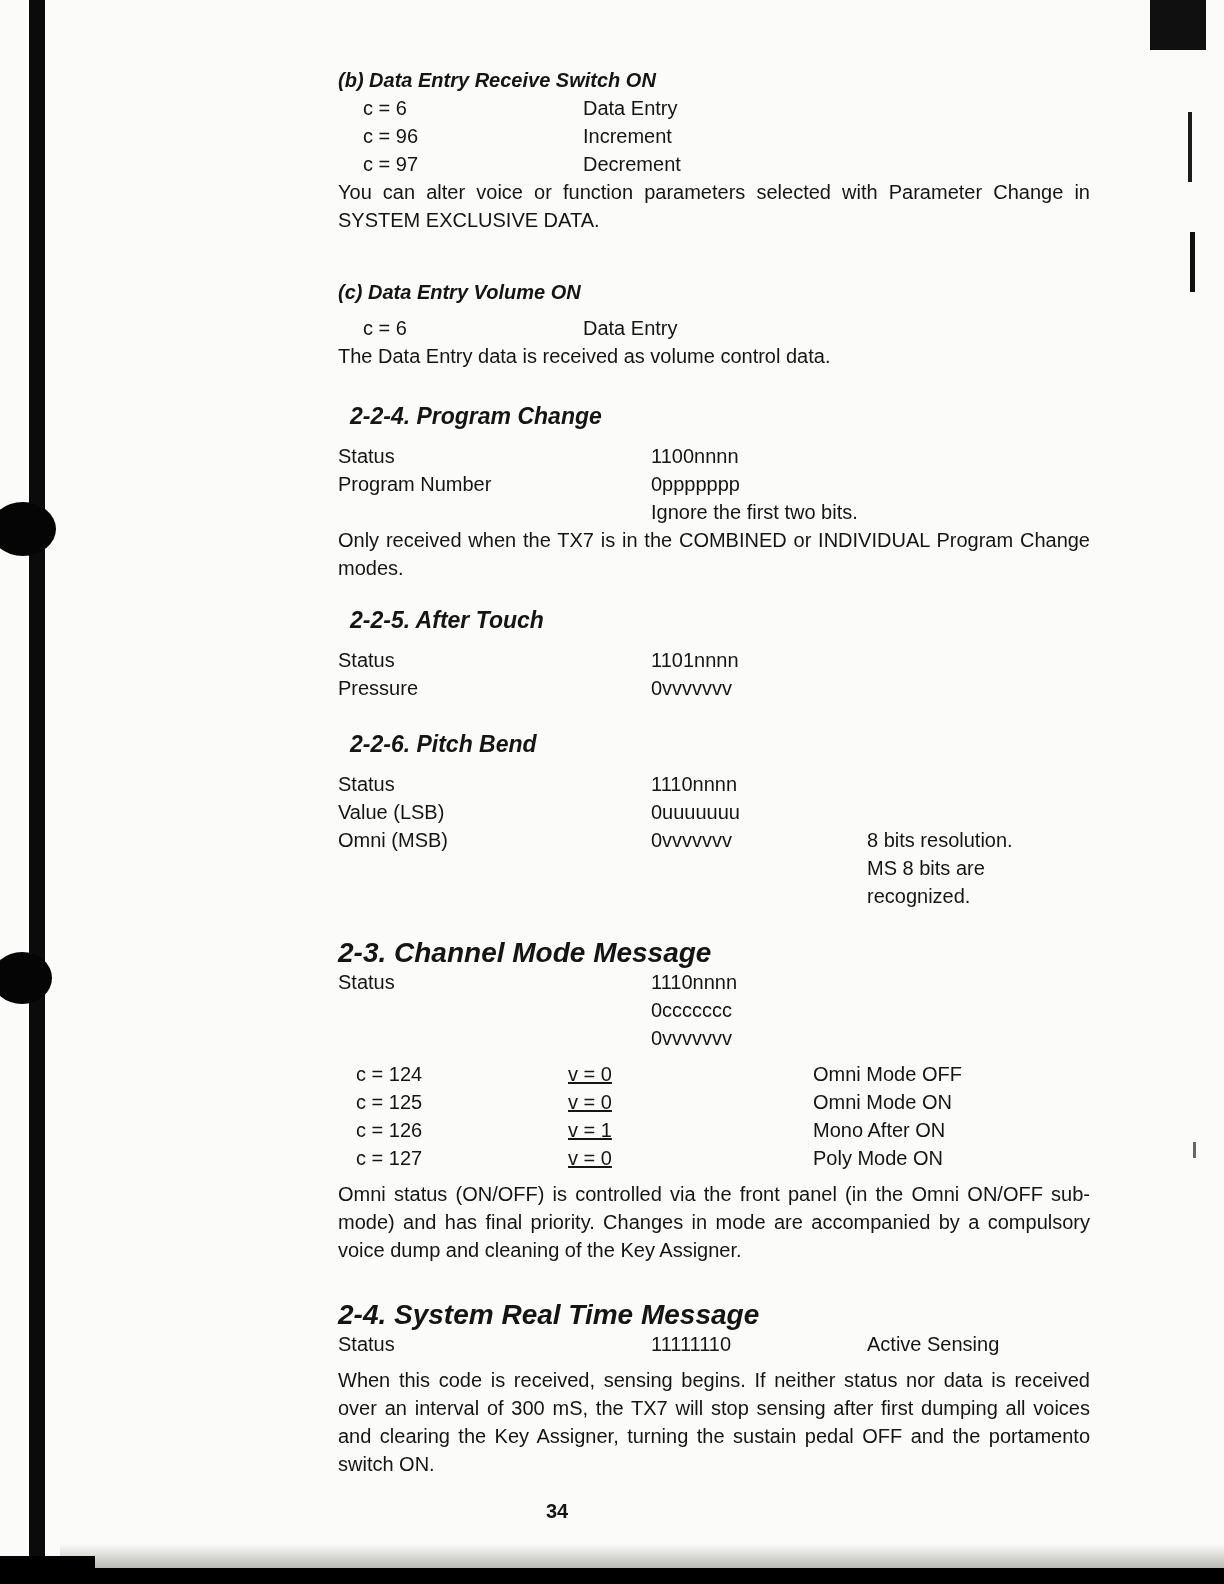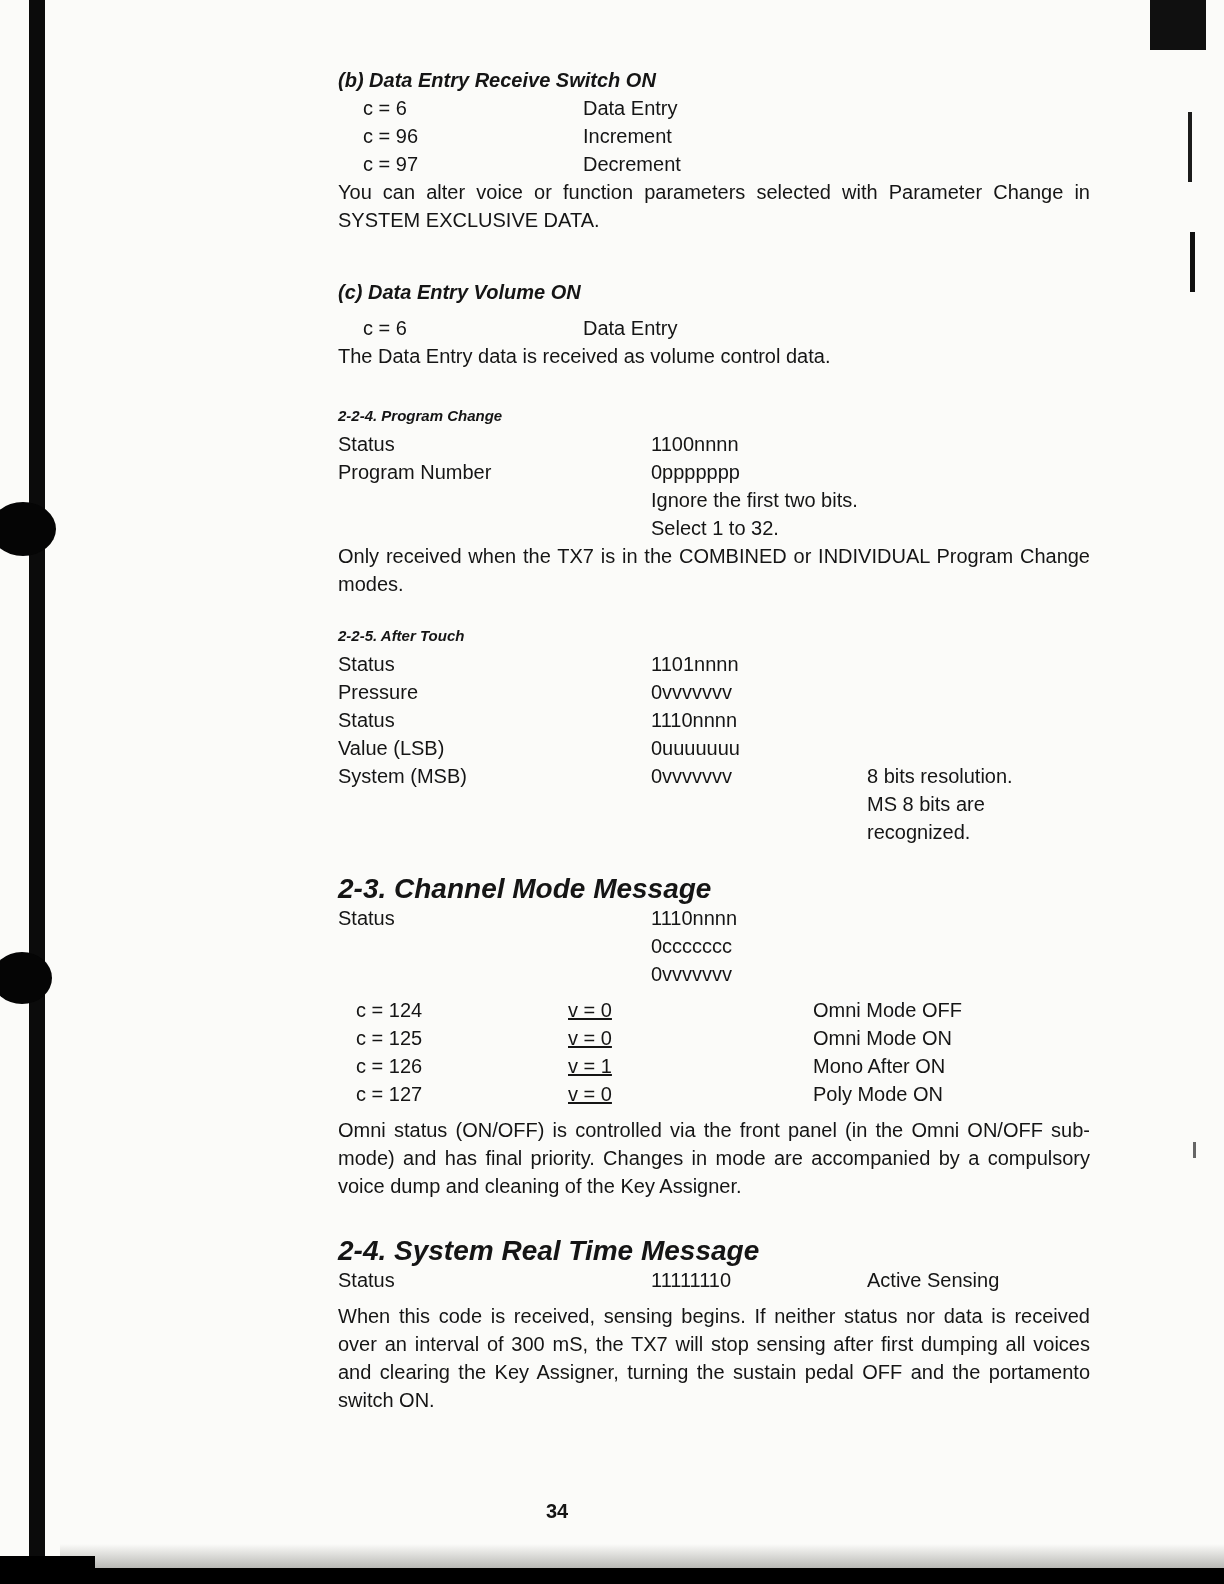--- a/index.html
+++ b/index.html
@@ -25,21 +25,21 @@
   .r-mark-3   { position: absolute; left: 1193px; top: 1142px; width: 3px; height: 16px; background: #666; }
   .bottom-shade { position: absolute; left: 60px; top: 1544px; width: 1164px; height: 24px;
                   background: linear-gradient(#fbfbf9, #b9b9b5); }
   .bottom-bar { position: absolute; left: 0; bottom: 0; width: 1224px; height: 16px; background: #000; }
   .bl-corner  { position: absolute; left: 0; top: 1556px; width: 95px; height: 28px; background: #000; }
 
   
   .content { position: absolute; left: 338px; top: 66px; width: 752px; font-size: 20px; line-height: 28px; }
 
   .h-sub { margin: 0; font-size: 20px; font-weight: bold; font-style: italic; line-height: 28px; }
-  .h-num { margin: 0; font-size: 15px; font-weight: bold; font-style: italic; line-height: 28px; }
+  .h-num { margin: 12px; font-size: 23px; font-weight: bold; font-style: italic; line-height: 28px; }
   .h-big { margin: 0; font-size: 28px; font-weight: bold; font-style: italic; line-height: 30px; }
 
   .para { margin: 0; text-align: justify; }
 
   .row { display: flex; line-height: 28px; }
   .kvb .lbl  { margin-left: 25px; width: 220px; flex: none; }
   .kvb .val  { flex: 1; }
   .kv  .lbl  { width: 313px; flex: none; }
   .kv  .val  { width: 216px; flex: none; }
   .kv  .note { flex: 1; }
@@ -103,48 +103,45 @@
       <span class="val">1100nnnn</span>
     </div>
     <div class="row kv">
       <span class="lbl">Program Number</span>
       <span class="val">0ppppppp</span>
     </div>
     <div class="row kv">
       <span class="lbl"></span>
       <span class="val">Ignore the first two bits.</span>
     </div>
-    <div class="row kv">
-      <span class="lbl"></span>
-      <span class="val">Select 1 to 32.</span>
-    </div>
     <p class="para mt12">Only received when the TX7 is in the COMBINED or INDIVIDUAL Program Change modes.</p>
 
     <h3 class="h-num mt24">2-2-5. After Touch</h3>
     <div class="row kv">
       <span class="lbl">Status</span>
       <span class="val">1101nnnn</span>
     </div>
     <div class="row kv">
       <span class="lbl">Pressure</span>
       <span class="val">0vvvvvvv</span>
     </div>
 
+    <h3 class="h-num mt28">2-2-6. Pitch Bend</h3>
     <div class="row kv">
       <span class="lbl">Status</span>
       <span class="val">1110nnnn</span>
       <span class="note"></span>
     </div>
     <div class="row kv">
       <span class="lbl">Value (LSB)</span>
       <span class="val">0uuuuuuu</span>
       <span class="note"></span>
     </div>
     <div class="row kv">
-      <span class="lbl">System (MSB)</span>
+      <span class="lbl">Omni (MSB)</span>
       <span class="val">0vvvvvvv</span>
       <span class="note">8 bits resolution.</span>
     </div>
     <div class="row kv">
       <span class="lbl"></span>
       <span class="val"></span>
       <span class="note">MS 8 bits are</span>
     </div>
     <div class="row kv">
       <span class="lbl"></span>

